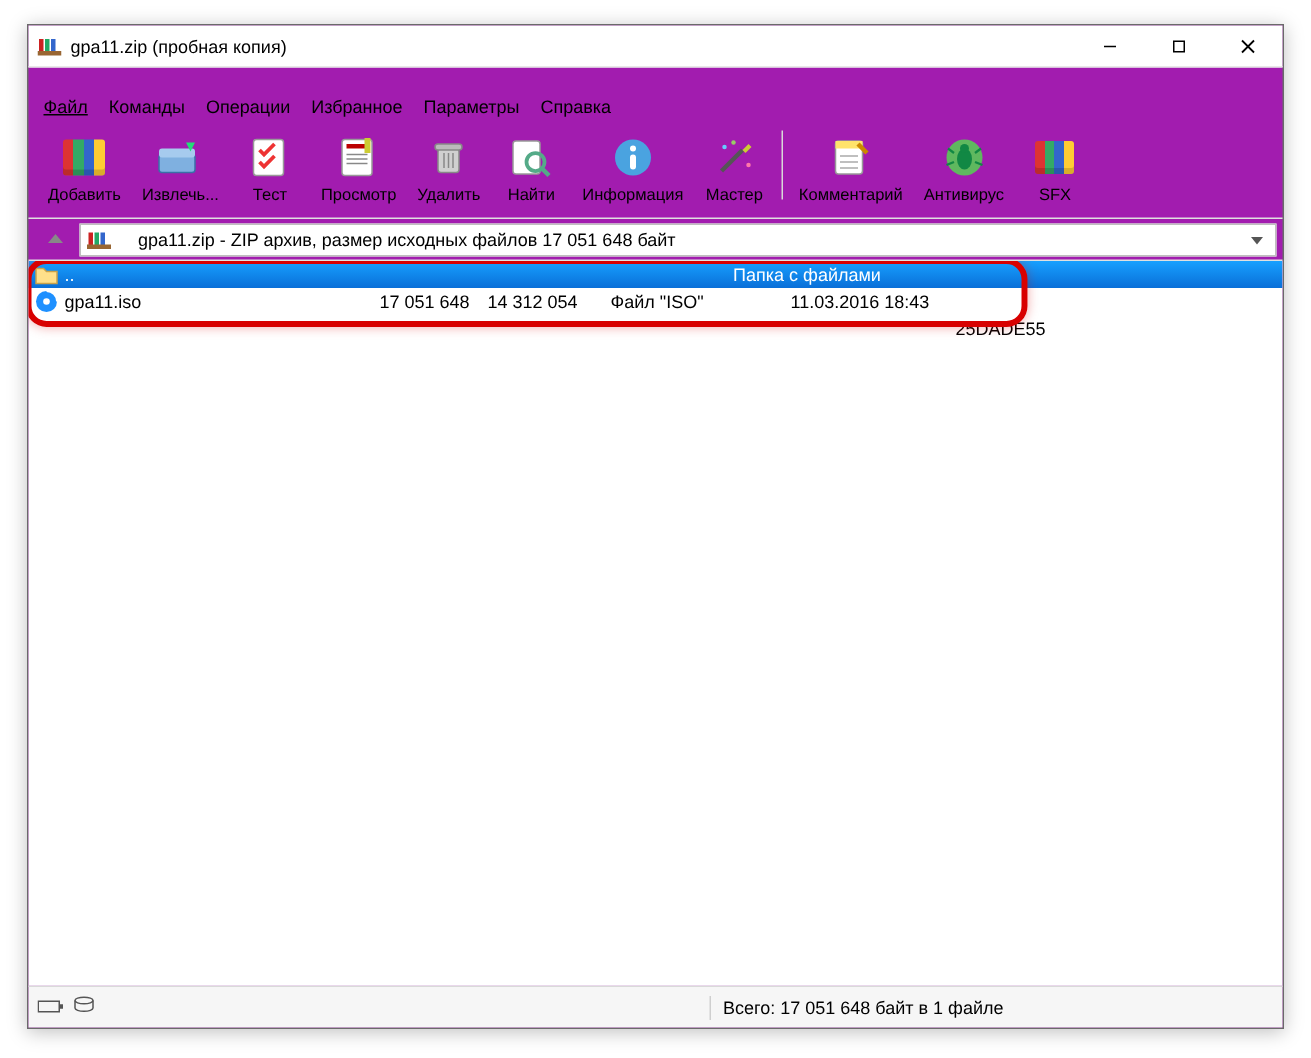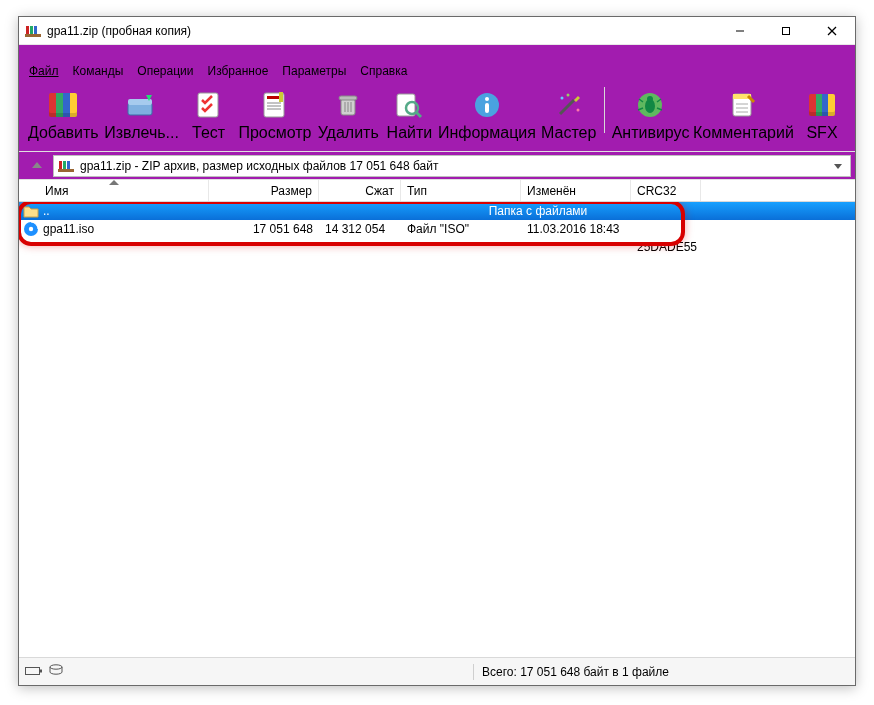--- a/index.html
+++ b/index.html
@@ -18,27 +18,27 @@
 
 
 .menubar { height: 20px; display: flex; align-items: center; padding: 0 4px; gap: 2px; margin-top: 16px; }
 .menubar .menu-item { padding: 2px 6px; color: #000; }
 .menubar .menu-item .mn { text-decoration: underline; }
 
 
 .toolbar { display: flex; align-items: flex-start; padding: 4px 6px 6px; gap: 0; border-bottom: 1px solid #e0e0e0; }
 .tool-btn { display: flex; flex-direction: column; align-items: center; justify-content: flex-start; padding: 2px 6px 2px; min-width: 54px; gap: 2px; border: 1px solid transparent; }
 .tool-btn .tb-icon { width: 34px; height: 34px; display: flex; align-items: center; justify-content: center; }
-.tool-btn .tb-label { font-size: 16px; color: #000; white-space: nowrap; }
+.tool-btn .tb-label { font-size: 11px; color: #000; white-space: nowrap; }
 .tb-sep { width: 1px; height: 46px; background: #d8d8d8; margin: 2px 4px 0; }
 
 
 .addressbar { height: 28px; display: flex; align-items: center; padding: 2px 4px; gap: 2px; border-bottom: 1px solid #e0e0e0; }
 .addr-up { width: 28px; height: 24px; display: flex; align-items: center; justify-content: center; border: 1px solid transparent; }
-.addr-field { flex: 1; height: 22px; border: 1px solid #bfbfbf; display: flex; align-items: center; padding: 0 4px; gap: 6px; background: #fff; }
+.addr-field { flex: 1; height: 22px; border: 1px solid #bfbfbf; display: flex; align-items: center; padding: 0 4px; gap: 18px; background: #fff; }
 .addr-field .addr-icon { width: 16px; height: 16px; }
 .addr-field .addr-text { flex: 1; color: #000; font-size: 12px; }
 .addr-field .addr-drop { width: 16px; display: flex; align-items: center; justify-content: center; color: #555; }
 
 
 .columns { height: 22px; display: flex; align-items: stretch; border-bottom: 1px solid #d9d9d9; background: #fff; }
 .col { display: flex; align-items: center; padding: 0 6px; border-right: 1px solid #e8e8e8; color: #000; }
 .col.sort-asc { position: relative; }
 .col.sort-asc::after { content: ""; position: absolute; top: 0; left: 50%; transform: translateX(-50%); border-left: 5px solid transparent; border-right: 5px solid transparent; border-bottom: 5px solid #777; }
 .col-name { width: 190px; padding-left: 26px; }
@@ -201,46 +201,46 @@
               <circle cx="24" cy="20" r="1.5" fill="#f7a"></circle>
               <circle cx="14" cy="5" r="1.5" fill="#9c6"></circle>
             </svg>
           </span>
       <span class="tb-label">Мастер</span>
     </div>
     <div class="tb-sep"></div>
     <div class="tool-btn">
       <span class="tb-icon">
             <svg width="30" height="30" viewBox="0 0 30 30">
+              <rect x="5" y="4" width="18" height="22" rx="2" fill="#fff" stroke="#999"></rect>
+              <rect x="5" y="4" width="18" height="5" fill="#ffe36b"></rect>
+              <line x1="8" y1="14" x2="20" y2="14" stroke="#aaa"></line>
+              <line x1="8" y1="18" x2="20" y2="18" stroke="#aaa"></line>
+              <line x1="8" y1="22" x2="20" y2="22" stroke="#aaa"></line>
+              <line x1="20" y1="6" x2="26" y2="12" stroke="#c80" stroke-width="3"></line>
+            </svg>
+          </span>
+      <span class="tb-label">Комментарий</span>
+    </div>
+    <div class="tool-btn">
+      <span class="tb-icon">
+            <svg width="30" height="30" viewBox="0 0 30 30">
               <circle cx="15" cy="15" r="12" fill="#5fb85f"></circle>
               <ellipse cx="15" cy="16" rx="5" ry="7" fill="#184"></ellipse>
               <circle cx="15" cy="9" r="3" fill="#184"></circle>
               <line x1="8" y1="12" x2="4" y2="9" stroke="#184" stroke-width="1.5"></line>
               <line x1="22" y1="12" x2="26" y2="9" stroke="#184" stroke-width="1.5"></line>
               <line x1="8" y1="18" x2="3" y2="20" stroke="#184" stroke-width="1.5"></line>
               <line x1="22" y1="18" x2="27" y2="20" stroke="#184" stroke-width="1.5"></line>
             </svg>
           </span>
       <span class="tb-label">Антивирус</span>
     </div>
     <div class="tool-btn">
       <span class="tb-icon">
-            <svg width="30" height="30" viewBox="0 0 30 30">
-              <rect x="5" y="4" width="18" height="22" rx="2" fill="#fff" stroke="#999"></rect>
-              <rect x="5" y="4" width="18" height="5" fill="#ffe36b"></rect>
-              <line x1="8" y1="14" x2="20" y2="14" stroke="#aaa"></line>
-              <line x1="8" y1="18" x2="20" y2="18" stroke="#aaa"></line>
-              <line x1="8" y1="22" x2="20" y2="22" stroke="#aaa"></line>
-              <line x1="20" y1="6" x2="26" y2="12" stroke="#c80" stroke-width="3"></line>
-            </svg>
-          </span>
-      <span class="tb-label">Комментарий</span>
-    </div>
-    <div class="tool-btn">
-      <span class="tb-icon">
             <div class="ico-books" style="width:26px;height:22px"></div>
           </span>
       <span class="tb-label">SFX</span>
     </div>
   </div>
 
   <div class="addressbar">
     <div class="addr-up">
       <svg width="14" height="14" viewBox="0 0 14 14">
             <path d="M7 3 L12 9 L2 9 Z" fill="#888"></path>
@@ -257,41 +257,20 @@
       </span>
       <span class="addr-text">gpa11.zip - ZIP архив, размер исходных файлов 17 051 648 байт</span>
       <span class="addr-drop">
         <svg width="10" height="10" viewBox="0 0 10 10">
               <path d="M1 3 L9 3 L5 8 Z" fill="#555"></path>
             </svg>
       </span>
     </div>
   </div>
 
-  <div class="columns">
-    <div class="col col-name sort-asc">
-          <span>Имя</span>
-        </div>
-    <div class="col col-size">
-          <span>Размер</span>
-        </div>
-    <div class="col col-packed">
-          <span>Сжат</span>
-        </div>
-    <div class="col col-type">
-          <span>Тип</span>
-        </div>
-    <div class="col col-modified">
-          <span>Изменён</span>
-        </div>
-    <div class="col col-crc">
-          <span>CRC32</span>
-        </div>
-    <div class="col col-rest"></div>
-  </div>
 
   <div class="filelist">
 
     <div class="row selected">
       <div class="cell c-name">
         <span class="file-ico">
           <svg viewBox="0 0 16 16">
                 <path d="M1 4 h5 l2 2 h7 v8 h-14 z" fill="#ffe08a" stroke="#c9a24a"></path>
               </svg>
         </span>

